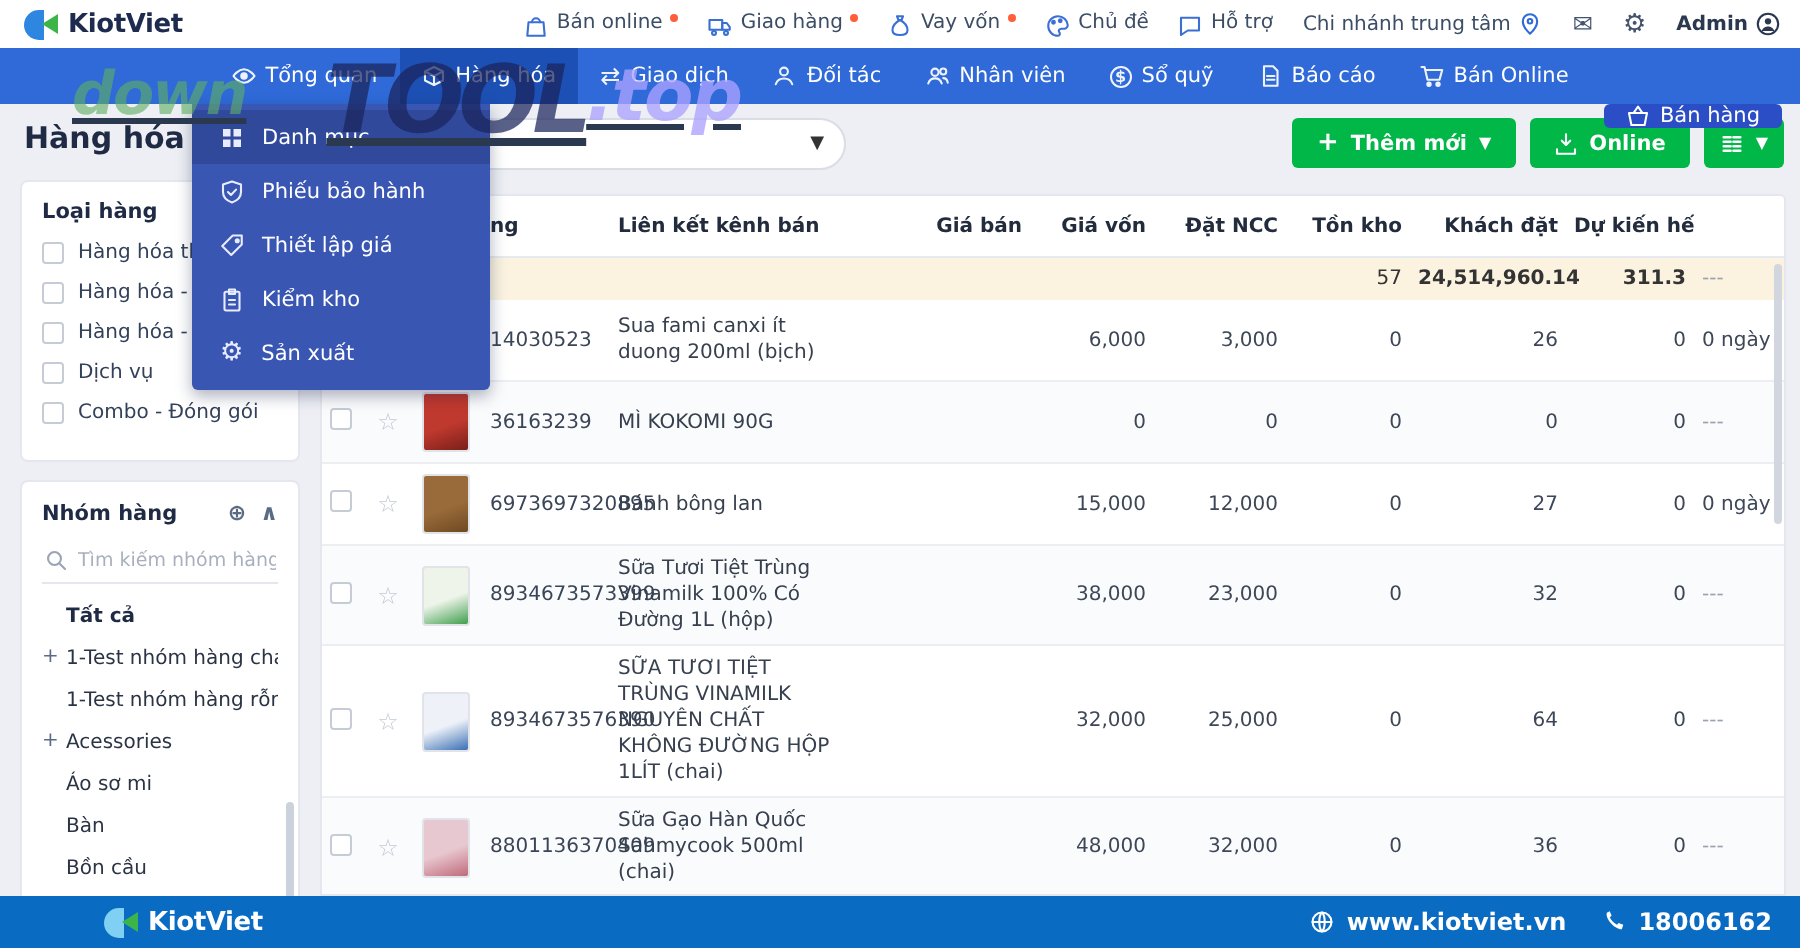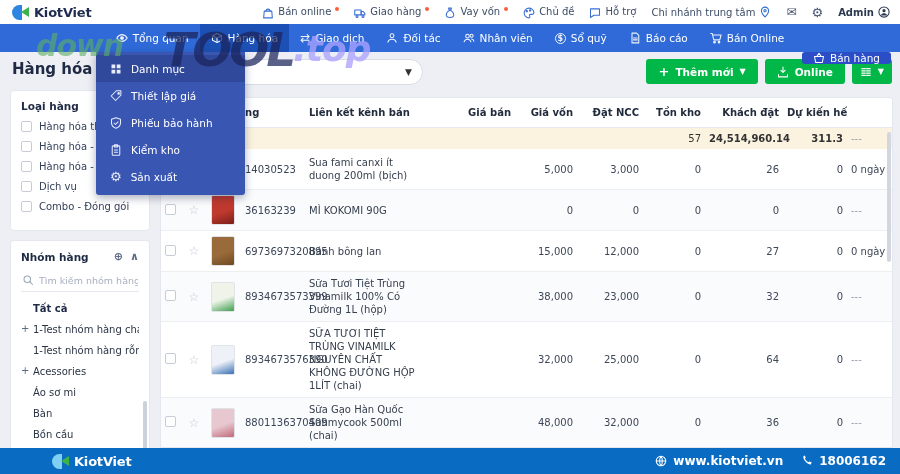--- a/index.html
+++ b/index.html
@@ -82,21 +82,21 @@
   .tbl-scroll { position:absolute; right:1px; top:34px; width:4px; height:130px; background:#d2d6de; border-radius:2px; z-index:5; }
 
   
   .footer { position:absolute; left:0; right:0; bottom:0; height:26px; background:#0a6bc2; display:flex; align-items:center; color:#fff; padding:0 14px 0 52px; z-index:20; }
   .footer .logo-text { color:#fff; font-size:13px; }
   .footer .lm-blue { background:#7fd0f2; }
   .footer-right { margin-left:auto; display:flex; align-items:center; gap:18px; font-size:12px; font-weight:bold; }
   .footer-right .fitem { display:flex; align-items:center; gap:6px; }
 
   
-  .watermark { position:absolute; left:36px; top:28px; z-index:80; display:flex; align-items:flex-start; font-style:italic; font-weight:bold; pointer-events:none; white-space:nowrap; }
+  .watermark { position:absolute; left:36px; top:28px; z-index:80; display:flex; align-items:center; font-style:italic; font-weight:bold; pointer-events:none; white-space:nowrap;text-decoration:underline; }
   .wm1 { font-size:30px; color:rgba(95,175,100,.62); padding-bottom:8px; letter-spacing:-1px; }
   .wm2 { font-size:47px; color:rgba(26,36,92,.72); letter-spacing:-3px; line-height:.95;margin-left:40px; }
   .wm3 { font-size:36px; color:rgba(172,163,255,.78); padding-bottom:6px; letter-spacing:-1px; }
 
   .glyph-circle { display:inline-flex; align-items:center; justify-content:center; width:11px; height:11px; border:1.2px solid currentColor; border-radius:50%; font-size:8px; font-weight:bold; font-style:normal; }
 </style>
 </head>
 <body>
 
 <div class="topbar">
@@ -391,21 +391,21 @@
   <div class="rows" id="table-rows">
       <div class="trow">
         <div><span class="cbox" style="display:inline-block;"></span></div>
         <div class="star">☆</div>
         <div>
           <div class="thumb" style="background:linear-gradient(160deg,#e8e8e8 55%,#cfcfcf)"></div>
         </div>
         <div class="code-cell">14030523</div>
         <div class="name-cell">Sua fami canxi ít duong 200ml (bịch)</div>
         <div></div>
-        <div class="num">5,000</div>
+        <div class="num">6,000</div>
         <div class="num">3,000</div>
         <div class="num">0</div>
         <div class="num">26</div>
         <div class="num">0</div>
         <div class="due-cell">0 ngày</div>
       </div>
       <div class="trow">
         <div><span class="cbox" style="display:inline-block;"></span></div>
         <div class="star">☆</div>
         <div>
@@ -497,34 +497,34 @@
           <rect x="9" y="2" width="5" height="5" fill="currentColor" stroke="none"></rect>
           <rect x="2" y="9" width="5" height="5" fill="currentColor" stroke="none"></rect>
           <rect x="9" y="9" width="5" height="5" fill="currentColor" stroke="none"></rect>
         </svg>
       </span>
       <span>Danh mục</span>
     </div>
     <div class="menu-item">
       <span class="ic">
         <svg viewBox="0 0 16 16" width="12" height="12" fill="none" stroke="currentColor" stroke-width="1.4" stroke-linecap="round" stroke-linejoin="round">
+          <path d="M8 1l6 2v5c0 4-3.2 6-6 7-2.8-1-6-3-6-7V3z"></path>
+          <path d="M5.3 8l2 2 3.4-3.6"></path>
+        </svg>
+      </span>
+      <span>Phiếu bảo hành</span>
+    </div>
+    <div class="menu-item">
+      <span class="ic">
+        <svg viewBox="0 0 16 16" width="12" height="12" fill="none" stroke="currentColor" stroke-width="1.4" stroke-linecap="round" stroke-linejoin="round">
           <path d="M1.5 8L8.5 1h6v6l-7 7z"></path>
           <circle cx="11.5" cy="4.5" r="1" fill="currentColor"></circle>
         </svg>
       </span>
       <span>Thiết lập giá</span>
-    </div>
-    <div class="menu-item">
-      <span class="ic">
-        <svg viewBox="0 0 16 16" width="12" height="12" fill="none" stroke="currentColor" stroke-width="1.4" stroke-linecap="round" stroke-linejoin="round">
-          <path d="M8 1l6 2v5c0 4-3.2 6-6 7-2.8-1-6-3-6-7V3z"></path>
-          <path d="M5.3 8l2 2 3.4-3.6"></path>
-        </svg>
-      </span>
-      <span>Phiếu bảo hành</span>
     </div>
     <div class="menu-item">
       <span class="ic">
         <svg viewBox="0 0 16 16" width="12" height="12" fill="none" stroke="currentColor" stroke-width="1.4" stroke-linecap="round" stroke-linejoin="round">
           <rect x="3" y="2.5" width="10" height="12.5" rx="1"></rect>
           <path d="M6 1h4v3H6z"></path>
           <path d="M6 8h4M6 11h4"></path>
         </svg>
       </span>
       <span>Kiểm kho</span>

